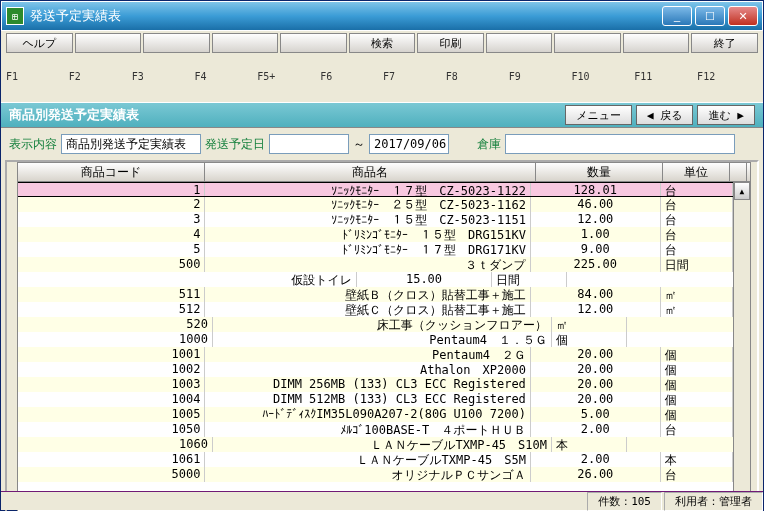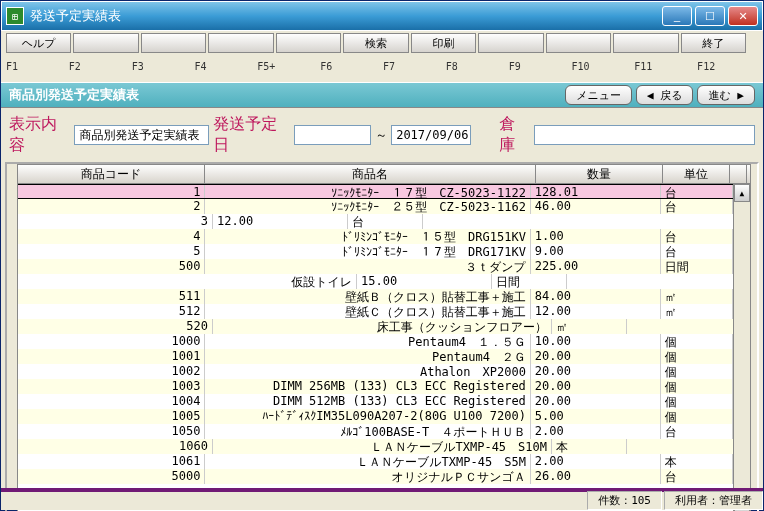--- a/index.html
+++ b/index.html
@@ -3,52 +3,52 @@
 <meta charset="utf-8">
 <style>
 html,body{margin:0;padding:0;font-family:"MS Gothic","MS PGothic",monospace;font-size:12px;color:#000;background:#ece9d8}
 .window{width:764px;height:511px;border:1px solid #0a246a;background:#ece9d8;box-sizing:border-box;position:relative}
 .titlebar{height:28px;background:linear-gradient(180deg,#7fc4e8 0%,#3b9cd6 50%,#1a6fa8 100%);border:1px solid #fff;display:flex;align-items:center;color:#fff;font-size:13px;padding:0 4px}
 .titlebar .icon{width:16px;height:16px;background:#2d8a2d;border:1px solid #fff;margin-right:6px;display:flex;align-items:center;justify-content:center;font-size:10px;color:#fff}
 .titlebar .title{flex:1}
 .titlebar .wbtn{width:28px;height:18px;border:1px solid #fff;margin-left:3px;border-radius:3px;display:flex;align-items:center;justify-content:center;font-size:11px;font-family:Arial;color:#fff}
 .titlebar .wbtn.min,.titlebar .wbtn.max{background:linear-gradient(180deg,#7cb9e8,#2a78b8)}
 .titlebar .wbtn.close{background:linear-gradient(180deg,#e68a8a,#c03020)}
-.toolbar{display:flex;padding:2px 16px 0 4px}
+.toolbar{display:flex;padding:2px 4px 0 4px}
 .toolbar .tbtn{flex:1;height:18px;margin:0 1px;border:1px solid #888;background:linear-gradient(180deg,#fefefe,#d6d3ce);display:flex;align-items:center;justify-content:center;font-size:11px}
 .fkeys{display:flex;padding:0 4px 2px 4px}
-.fkeys .fk{flex:1;margin:8px 1px;font-size:10px;color:#333}
+.fkeys .fk{flex:1;margin:18px 1px;font-size:10px;color:#333}
 .subheader{height:24px;background:linear-gradient(180deg,#7ac8d4,#4fb0be);border-top:1px solid #fff;border-bottom:1px solid #888;display:flex;align-items:center;padding:0 8px}
 .subheader .sh-title{color:#fff;font-size:13px;font-weight:bold;flex:1}
-.subheader .navbtn{height:18px;padding:0 10px;border:1px solid #666;background:linear-gradient(180deg,#fff,#ddd);margin-left:4px;border-radius:6px;display:flex;align-items:center;font-size:11px}
+.subheader .navbtn{height:18px;padding:0 10px;border:1px solid #666;background:linear-gradient(180deg,#fff,#ddd);margin-left:4px;border-radius:0;display:flex;align-items:center;font-size:11px}
 .filter{display:flex;align-items:center;padding:6px 8px;gap:4px}
-.filter .lbl{color:#be185d;font-size:16px}
+.filter .lbl{color:#15803d;font-size:12px}
 .filter .field{height:18px;border:1px solid #7a9dbb;background:#fff;padding:0 4px;display:flex;align-items:center}
 .grid{border:1px solid #888;margin:0 6px 0 10px;height:350px;display:flex;flex-direction:column;background:#fff}
 .ghdr{display:flex;background:linear-gradient(180deg,#fefefe,#d8d4cc);border-bottom:1px solid #888;height:18px}
 .ghdr .gh{border-right:1px solid #888;display:flex;align-items:center;justify-content:center;font-size:12px}
 .ghdr .ghsc{width:16px}
 .grow{display:flex;height:15px;font-size:12px}
 .grow .gc{border-right:1px solid #ccc;padding:0 4px;white-space:nowrap;overflow:hidden}
 .c0{width:186px;text-align:right}
 .c1{width:330px;text-align:right}
-.c2{width:126px;text-align:left}
+.c2{width:126px;text-align:center}
 .c3{width:66px;text-align:left}
 .even{background:#ffffe6}
 .odd{background:#fff}
 .sel{background:#f8c8e0 !important;border-top:1px solid #000;border-bottom:1px solid #000;height:13px}
 .vscroll{width:16px;background:#ece9d8;border-left:1px solid #888;display:flex;flex-direction:column}
 .vscroll .sb{height:16px;border:1px solid #888;background:linear-gradient(180deg,#fff,#ccc);font-size:8px;display:flex;align-items:center;justify-content:center}
 .vscroll .track{flex:1;background:#ece9d8}
 .gbodywrap{display:flex;flex:1;overflow:hidden}
 .gbodycol{flex:1;overflow:hidden}
 .hscroll{height:16px;background:#ece9d8;border-top:1px solid #888;display:flex;margin:0 6px 0 6px}
 .hscroll .sb{width:16px;border:1px solid #888;background:linear-gradient(180deg,#fff,#ccc);font-size:8px;display:flex;align-items:center;justify-content:center}
 .hscroll .track{flex:1}
-.status{position:absolute;bottom:0;left:0;right:0;height:18px;border-top:4px solid #701a75;display:flex;align-items:flex-end;font-size:11px;background:#ece9d8}
+.status{position:absolute;bottom:0;left:0;right:0;height:18px;border-top:1px solid #701a75;display:flex;align-items:flex-start;font-size:11px;background:#ece9d8}
 .status .sp{flex:1}
 .status .cell{border:1px inset #fff;padding:1px 10px;margin-left:2px}
 .gridinner{border:2px inset #fff}
 </style>
 </head>
 <body>
 
 <div class="window">
   <div class="titlebar">
     <span class="icon">⊞</span>
@@ -122,20 +122,21 @@
               <div class="gc c3">台</div>
             </div>
             <div class="grow even">
               <div class="gc c0">2</div>
               <div class="gc c1">ｿﾆｯｸﾓﾆﾀｰ　２５型　CZ-5023-1162</div>
               <div class="gc c2">46.00</div>
               <div class="gc c3">台</div>
             </div>
             <div class="grow odd">
               <div class="gc c0">3</div>
+              <div class="gc c1">ｿﾆｯｸﾓﾆﾀｰ　１５型　CZ-5023-1151</div>
               <div class="gc c2">12.00</div>
               <div class="gc c3">台</div>
             </div>
             <div class="grow even">
               <div class="gc c0">4</div>
               <div class="gc c1">ﾄﾞﾘﾐﾝｺﾞﾓﾆﾀｰ　１５型　DRG151KV</div>
               <div class="gc c2">1.00</div>
               <div class="gc c3">台</div>
             </div>
             <div class="grow odd">
@@ -168,21 +169,20 @@
               <div class="gc c3">㎡</div>
             </div>
             <div class="grow even">
               <div class="gc c0">520</div>
               <div class="gc c1">床工事（クッションフロアー）</div>
               <div class="gc c3">㎡</div>
             </div>
             <div class="grow odd">
               <div class="gc c0">1000</div>
               <div class="gc c1">Pentaum4　１．５Ｇ</div>
-              <div class="gc c2">10.00</div>
               <div class="gc c3">個</div>
             </div>
             <div class="grow even">
               <div class="gc c0">1001</div>
               <div class="gc c1">Pentaum4　２Ｇ</div>
               <div class="gc c2">20.00</div>
               <div class="gc c3">個</div>
             </div>
             <div class="grow odd">
               <div class="gc c0">1002</div>

